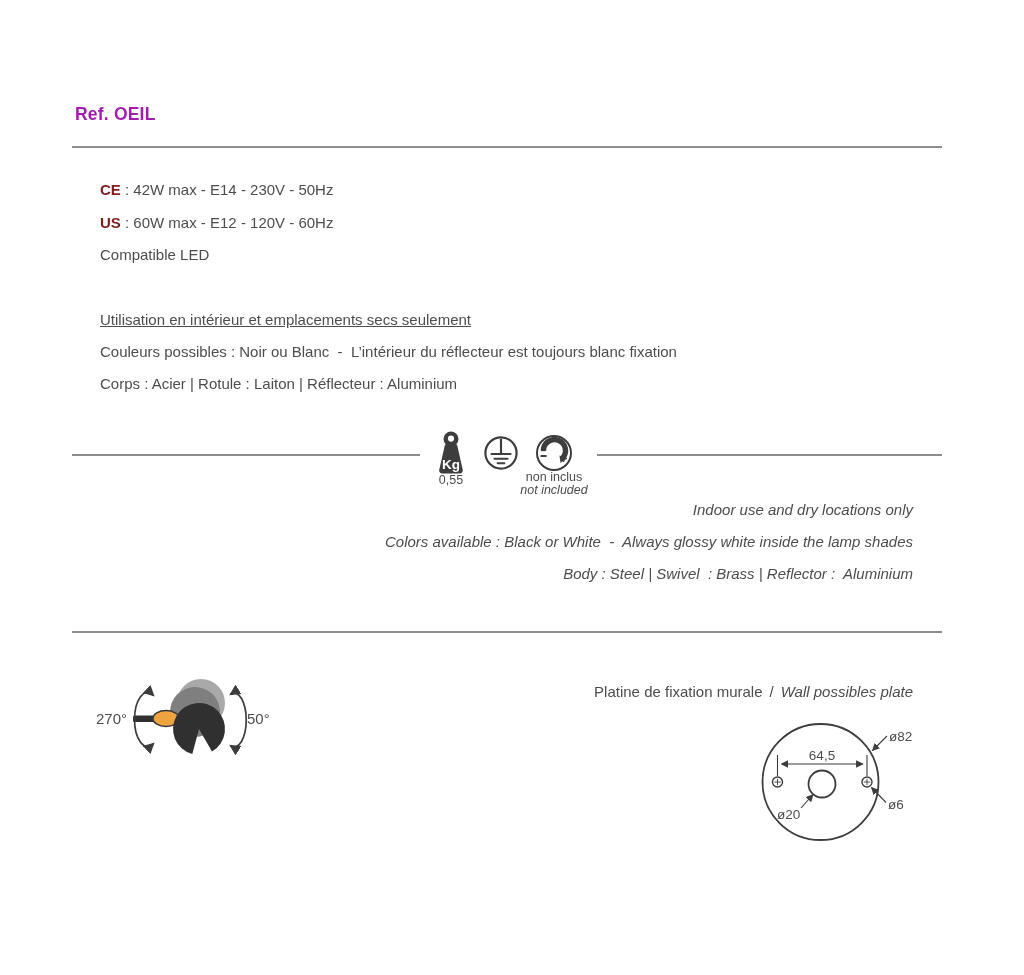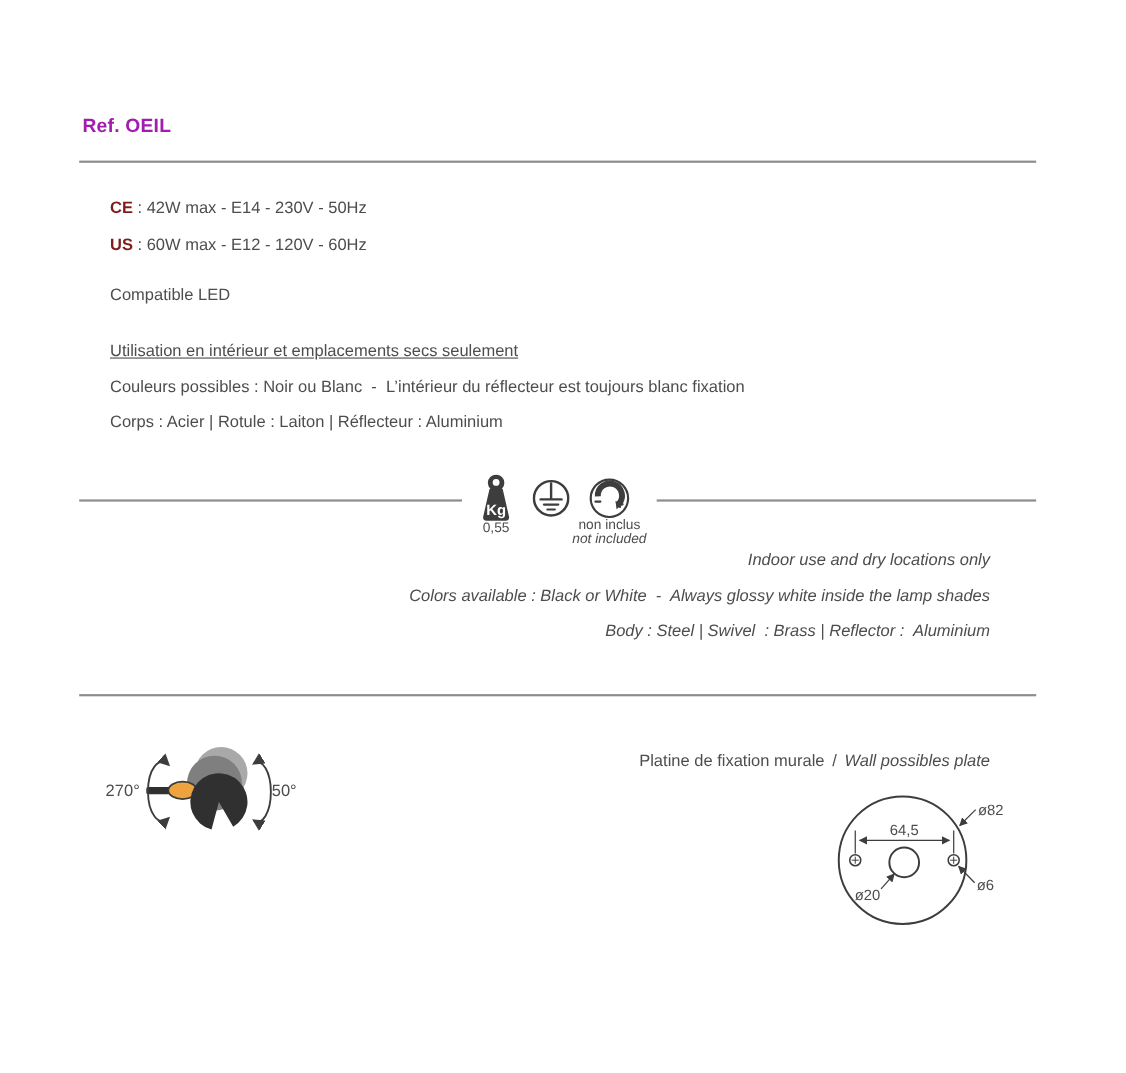--- a/index.html
+++ b/index.html
@@ -5,38 +5,38 @@
   * { margin:0; padding:0; box-sizing:border-box; }
   html,body { background:#ffffff; }
   body { font-family:"Liberation Sans", sans-serif; color:#4d4d4d; }
   .page { position:relative; width:1024px; height:975px; background:#ffffff; overflow:hidden; }
   .abs { position:absolute; }
   .title { font-size:17.5px; font-weight:bold; color:#a21caf; letter-spacing:.2px; }
   .rule { height:2px; background:#8d8d8d; }
   .rule-mid { height:1.5px; background:#8d8d8d; }
   .line { font-size:15px; line-height:17px; white-space:pre; }
   .it { font-style:italic; }
-  .rt { right:124px; }
+  .rt { right:111px; }
   .small { font-size:12.5px; line-height:13px; }
   .ctr { text-align:center; }
   b { color:#7f1d1d; }
   svg { display:block; }
   svg text { font-family:"Liberation Sans", sans-serif; }
 </style>
 </head>
 <body>
 
 <div class="page">
 
   <h1 class="abs title" style="left:75px; top:104px;">Ref. OEIL</h1>
   <div class="abs rule" style="left:72px; top:146px; width:870px;"></div>
 
   <p class="abs line" style="left:100px; top:181px;"><b>CE</b><span> : 42W max - E14 - 230V - 50Hz</span></p>
   <p class="abs line" style="left:100px; top:214px;"><b>US</b><span> : 60W max - E12 - 120V - 60Hz</span></p>
-  <p class="abs line" style="left:100px; top:260px;text-align:right;">Compatible LED</p>
+  <p class="abs line" style="left:100px; top:246px;text-align:right;">Compatible LED</p>
 
   <p class="abs line" style="left:100px; top:311px;text-decoration:underline;">Utilisation en intérieur et emplacements secs seulement</p>
   <p class="abs line" style="left:100px; top:343px;">Couleurs possibles : Noir ou Blanc  -  L’intérieur du réflecteur est toujours blanc fixation</p>
   <p class="abs line" style="left:100px; top:375px;">Corps : Acier | Rotule : Laiton | Réflecteur : Aluminium</p>
 
   <div class="abs rule-mid" style="left:72px; top:454px; width:348px;"></div>
   <div class="abs rule-mid" style="left:597px; top:454px; width:345px;"></div>
 
   <svg class="abs" style="left:436px; top:431px;" width="30" height="43" viewBox="0 0 30 43">
     <circle cx="15" cy="8" r="7.5" fill="#3d3d3d"></circle>

